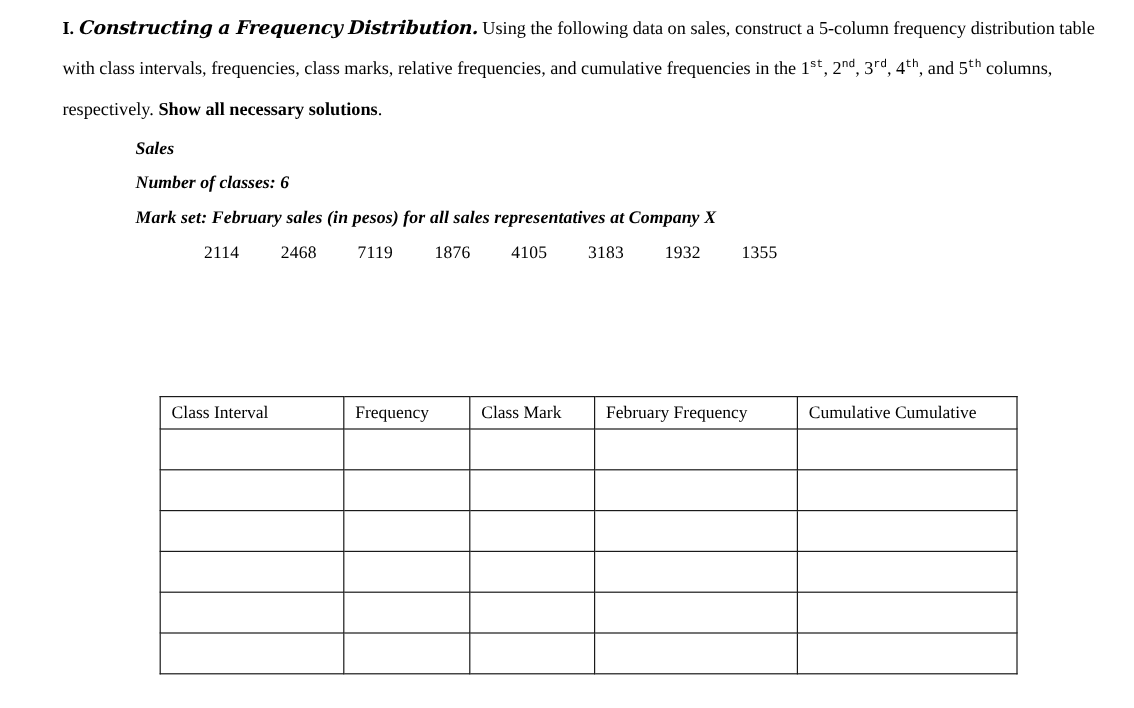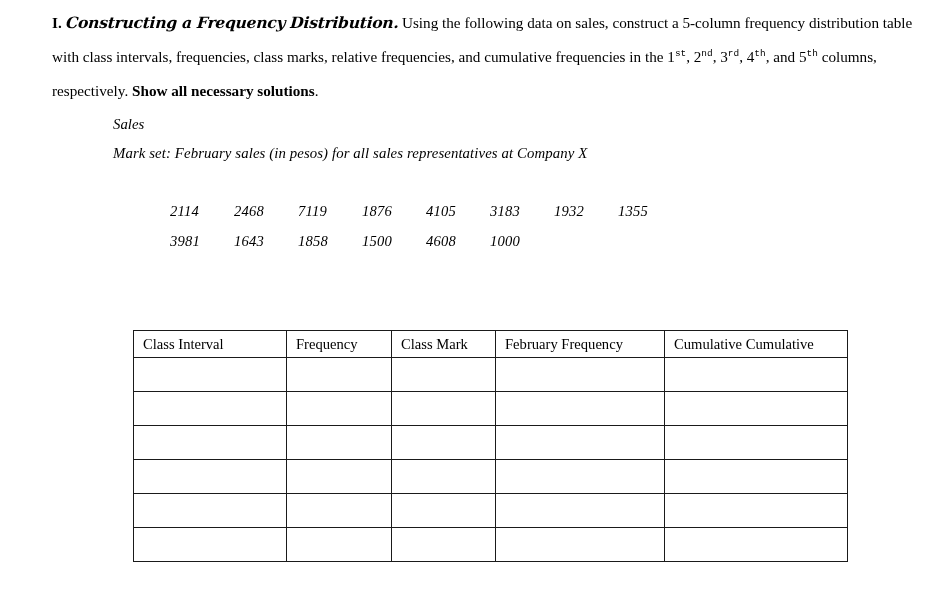--- a/index.html
+++ b/index.html
@@ -60,36 +60,35 @@
 
   
   .meta {
     position: absolute;
     left: 113px;
     top: 110px;
     font-style: italic;
     font-size: 14.8px;
     line-height: 29px;
   }
-  .meta p { margin: 0; }
+  .meta p { margin: 0; font-weight: bold; }
   .meta .dataset { letter-spacing: 0.1px; }
 
   
   .data-rows {
     position: absolute;
     left: 170px;
     top: 196px;
     font-size: 14.6px;
     line-height: 30px;
     letter-spacing: 0.2px;
   }
   .data-row {
     display: block;
     white-space: nowrap;
-    font-style: italic;
   }
   .data-row .num {
     display: inline-block;
     width: 64px;
     text-align: left;
   }
 
   
   .freq-table-wrap {
     position: absolute;
@@ -130,29 +129,27 @@
 <body>
 
 <div class="page">
 
   <div class="problem">
     <p><span class="numeral">I.</span> <span class="script-title">Constructing a Frequency Distribution.</span> <span>Using the following data on sales, construct a 5-column frequency distribution table with class intervals, frequencies, class marks, relative frequencies, and cumulative frequencies in the </span><span><span>1</span><sup>st</sup></span>, <span><span>2</span><sup>nd</sup></span>, <span><span>3</span><sup>rd</sup></span>, <span><span>4</span><sup>th</sup></span>, and <span><span>5</span><sup>th</sup></span><span> columns, respectively. </span><span class="bold-emph">Show all necessary solutions</span><span>.</span></p>
   </div>
 
   <div class="meta">
     <p>Sales</p>
+    <p><span>Number of classes:</span> <span>6</span></p>
     <p class="dataset"><span>Mark set:</span> <span>February sales (in pesos) for all sales representatives at Company X</span></p>
   </div>
 
   <div class="data-rows">
     <span class="data-row">
       <span class="num">2114</span><span class="num">2468</span><span class="num">7119</span><span class="num">1876</span><span class="num">4105</span><span class="num">3183</span><span class="num">1932</span><span class="num">1355</span>
-    </span>
-    <span class="data-row">
-      <span class="num">3981</span><span class="num">1643</span><span class="num">1858</span><span class="num">1500</span><span class="num">4608</span><span class="num">1000</span>
     </span>
   </div>
 
   <div class="freq-table-wrap">
     <table class="freq-table">
       <colgroup>
         <col class="c1">
           <col class="c2">
           <col class="c3">
           <col class="c4">

